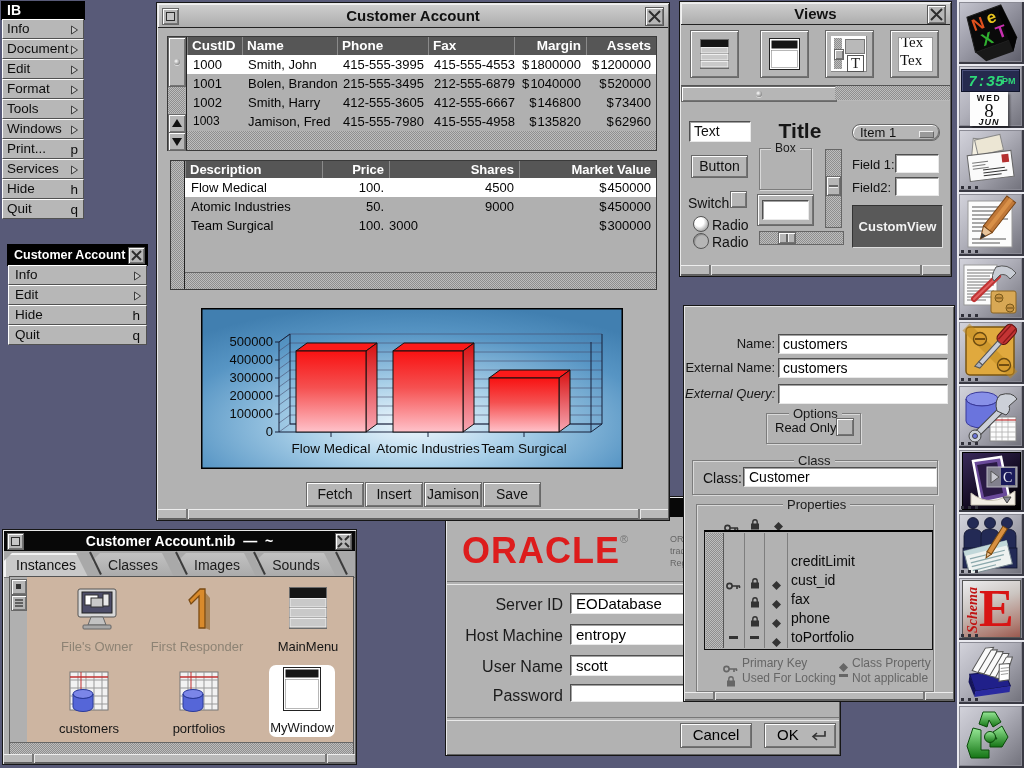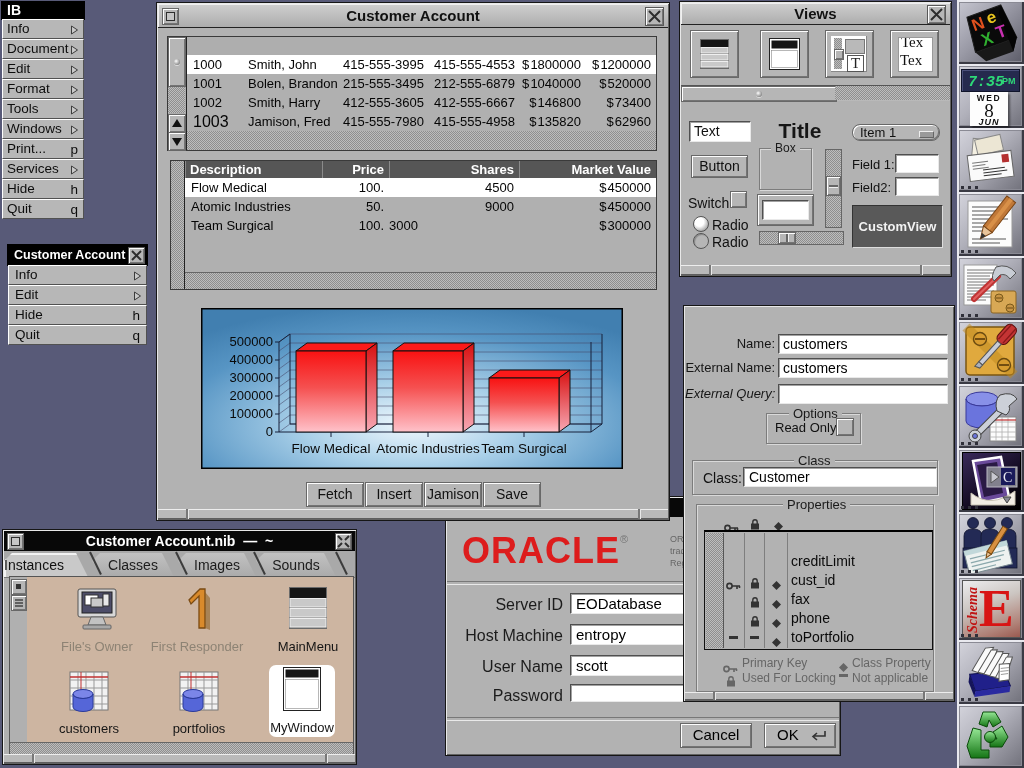--- a/index.html
+++ b/index.html
@@ -80,20 +80,28 @@
         <div class="btn ab" style="left:0;top:0;width:16px;height:48px;">
           <div class="dimple" style="position:absolute;left:5px;top:21px;"></div>
         </div>
         <div class="btn ab" style="left:0;top:77px;width:16px;height:17px;"><svg width="16" height="17">
             <path d="M8 4 L13 12 L3 12 Z" fill="#111"></path>
           </svg></div>
         <div class="btn ab" style="left:0;top:95px;width:16px;height:17px;"><svg width="16" height="17">
             <path d="M8 13 L13 5 L3 5 Z" fill="#111"></path>
           </svg></div>
       </div>
+<div class="ab" style="left:19px;top:0;width:469px;height:18px;">
+<div class="hdrcell" style="left:0px;width:55px;font-size:13.5px;line-height:18px;text-align:left;padding-left:5px;box-sizing:border-box;white-space:nowrap;">CustID</div>
+<div class="hdrcell" style="left:55px;width:95px;font-size:13.5px;line-height:18px;text-align:left;padding-left:5px;box-sizing:border-box;white-space:nowrap;">Name</div>
+<div class="hdrcell" style="left:150px;width:91px;font-size:13.5px;line-height:18px;text-align:left;padding-left:5px;box-sizing:border-box;white-space:nowrap;">Phone</div>
+<div class="hdrcell" style="left:241px;width:86px;font-size:13.5px;line-height:18px;text-align:left;padding-left:5px;box-sizing:border-box;white-space:nowrap;">Fax</div>
+<div class="hdrcell" style="left:327px;width:72px;font-size:13.5px;line-height:18px;text-align:right;padding-right:5px;box-sizing:border-box;white-space:nowrap;">Margin</div>
+<div class="hdrcell" style="left:399px;width:70px;font-size:13.5px;line-height:18px;text-align:right;padding-right:5px;box-sizing:border-box;white-space:nowrap;">Assets</div>
+</div>
 <div class="ab" style="left:19px;top:18px;width:469px;height:19px;background:#ffffff;">
 <div class="ab" style="left:0px;width:55px;height:19px;font-size:13px;line-height:19px;text-align:left;padding-left:6px;box-sizing:border-box;color:#050505;white-space:nowrap;">1000</div>
 <div class="ab" style="left:55px;width:95px;height:19px;font-size:13px;line-height:19px;text-align:left;padding-left:6px;box-sizing:border-box;color:#050505;white-space:nowrap;">Smith, John</div>
 <div class="ab" style="left:150px;width:91px;height:19px;font-size:13px;line-height:19px;text-align:left;padding-left:6px;box-sizing:border-box;color:#050505;white-space:nowrap;">415-555-3995</div>
 <div class="ab" style="left:241px;width:86px;height:19px;font-size:13px;line-height:19px;text-align:left;padding-left:6px;box-sizing:border-box;color:#050505;white-space:nowrap;">415-555-4553</div>
 <div class="ab" style="left:327px;width:72px;height:19px;font-size:13px;line-height:19px;text-align:right;padding-right:5px;box-sizing:border-box;color:#050505;white-space:nowrap;">$ 1800000</div>
 <div class="ab" style="left:399px;width:70px;height:19px;font-size:13px;line-height:19px;text-align:right;padding-right:5px;box-sizing:border-box;color:#050505;white-space:nowrap;">$ 1200000</div>
 </div>
 <div class="ab" style="left:19px;top:37px;width:469px;height:19px;background:#b0b0b0;">
 <div class="ab" style="left:0px;width:55px;height:19px;font-size:13px;line-height:19px;text-align:left;padding-left:6px;box-sizing:border-box;color:#050505;white-space:nowrap;">1001</div>
@@ -105,21 +113,21 @@
 </div>
 <div class="ab" style="left:19px;top:56px;width:469px;height:19px;background:#b0b0b0;">
 <div class="ab" style="left:0px;width:55px;height:19px;font-size:13px;line-height:19px;text-align:left;padding-left:6px;box-sizing:border-box;color:#050505;white-space:nowrap;">1002</div>
 <div class="ab" style="left:55px;width:95px;height:19px;font-size:13px;line-height:19px;text-align:left;padding-left:6px;box-sizing:border-box;color:#050505;white-space:nowrap;">Smith, Harry</div>
 <div class="ab" style="left:150px;width:91px;height:19px;font-size:13px;line-height:19px;text-align:left;padding-left:6px;box-sizing:border-box;color:#050505;white-space:nowrap;">412-555-3605</div>
 <div class="ab" style="left:241px;width:86px;height:19px;font-size:13px;line-height:19px;text-align:left;padding-left:6px;box-sizing:border-box;color:#050505;white-space:nowrap;">412-555-6667</div>
 <div class="ab" style="left:327px;width:72px;height:19px;font-size:13px;line-height:19px;text-align:right;padding-right:5px;box-sizing:border-box;color:#050505;white-space:nowrap;">$ 146800</div>
 <div class="ab" style="left:399px;width:70px;height:19px;font-size:13px;line-height:19px;text-align:right;padding-right:5px;box-sizing:border-box;color:#050505;white-space:nowrap;">$ 73400</div>
 </div>
 <div class="ab" style="left:19px;top:75px;width:469px;height:19px;background:#b0b0b0;">
-<div class="ab" style="left:0px;width:55px;height:19px;font-size:16px;line-height:19px;text-align:left;padding-left:6px;box-sizing:border-box;color:#050505;white-space:nowrap;">1003</div>
+<div class="ab" style="left:0px;width:55px;height:19px;font-size:12px;line-height:19px;text-align:left;padding-left:6px;box-sizing:border-box;color:#050505;white-space:nowrap;">1003</div>
 <div class="ab" style="left:55px;width:95px;height:19px;font-size:13px;line-height:19px;text-align:left;padding-left:6px;box-sizing:border-box;color:#050505;white-space:nowrap;">Jamison, Fred</div>
 <div class="ab" style="left:150px;width:91px;height:19px;font-size:13px;line-height:19px;text-align:left;padding-left:6px;box-sizing:border-box;color:#050505;white-space:nowrap;">415-555-7980</div>
 <div class="ab" style="left:241px;width:86px;height:19px;font-size:13px;line-height:19px;text-align:left;padding-left:6px;box-sizing:border-box;color:#050505;white-space:nowrap;">415-555-4958</div>
 <div class="ab" style="left:327px;width:72px;height:19px;font-size:13px;line-height:19px;text-align:right;padding-right:5px;box-sizing:border-box;color:#050505;white-space:nowrap;">$ 135820</div>
 <div class="ab" style="left:399px;width:70px;height:19px;font-size:13px;line-height:19px;text-align:right;padding-right:5px;box-sizing:border-box;color:#050505;white-space:nowrap;">$ 62960</div>
 </div>
 <div class="chk ab" style="left:19px;top:94px;width:469px;height:19px;"></div>
 </div>
 <div class="ab" style="left:14px;top:158px;width:485px;height:128px;background:#b0b0b0;box-shadow:0 0 0 1px #3a3a3a;">
 <div class="chk ab" style="left:0;top:0;width:14px;height:128px;border-right:1px solid #222;box-sizing:border-box;"></div>
@@ -241,21 +249,21 @@
       </svg>
     </div>
 </div>
 <div class="ab win" style="left:3px;top:530px;width:353px;height:234px;background:#b0b0b0;z-index:4;">
 <div class="ab blacktitle" style="left:1px;top:1px;right:1px;height:20px;font-size:14px;line-height:20px;">Customer Account.nib &nbsp;— &nbsp;~<div class="btn ab" style="left:3px;top:2px;width:15px;height:15px;">
         <div style="position:absolute;left:3px;top:3px;width:7px;height:7px;border:1px solid #2e2e2e;background:#c6c6c6;"></div>
       </div><div class="xbtn ab" style="right:3px;top:2px;width:15px;height:15px;"><svg width="15" height="15">
           <path d="M2 2 L6 6 M9 9 L13 13 M13 2 L9 6 M6 9 L2 13" stroke="#2e2e2e" stroke-width="2"></path>
         </svg></div></div>
 <div class="ab" style="left:1px;top:21px;right:1px;height:26px;background:#a9a9a9;border-bottom:1px solid #777;">
-      <div class="ab" style="left:0px;top:2px;width:84px;height:24px;background:#c9c9c9;clip-path:polygon(0 100%,0 8px,8px 0,calc(100% - 12px) 0,100% 100%);box-shadow:inset 0 2px 0 #f2f2f2,inset 2px 0 0 #f2f2f2;font-size:14px;line-height:25px;color:#111;">Instances</div>
+      <div class="ab" style="left:0px;top:2px;width:84px;height:24px;background:#c9c9c9;clip-path:polygon(0 100%,0 8px,8px 0,calc(100% - 12px) 0,100% 100%);box-shadow:inset 0 2px 0 #f2f2f2,inset 2px 0 0 #f2f2f2;font-size:14px;line-height:25px;text-align:center;color:#111;">Instances</div>
       <div class="ab" style="left:88px;top:2px;width:82px;height:24px;background:linear-gradient(#c2c2c2,#aaaaaa);clip-path:polygon(0 8px,8px 0,calc(100% - 12px) 0,100% 100%,12px 100%);font-size:14px;line-height:25px;text-align:center;color:#1c1c1c;">Classes</div>
       <div class="ab" style="left:174px;top:2px;width:78px;height:24px;background:linear-gradient(#c2c2c2,#aaaaaa);clip-path:polygon(0 8px,8px 0,calc(100% - 12px) 0,100% 100%,12px 100%);font-size:14px;line-height:25px;text-align:center;color:#1c1c1c;">Images</div>
       <div class="ab" style="left:252px;top:2px;width:80px;height:24px;background:linear-gradient(#c2c2c2,#aaaaaa);clip-path:polygon(0 8px,8px 0,calc(100% - 12px) 0,100% 100%,12px 100%);font-size:14px;line-height:25px;text-align:center;color:#1c1c1c;">Sounds</div>
       <div class="ab" style="left:85px;top:1px;width:2px;height:25px;background:#3c3c3c;transform:rotate(-26deg);transform-origin:50% 0;"></div>
       <div class="ab" style="left:171px;top:1px;width:2px;height:25px;background:#3c3c3c;transform:rotate(-26deg);transform-origin:50% 0;"></div>
       <div class="ab" style="left:249px;top:1px;width:2px;height:25px;background:#3c3c3c;transform:rotate(-26deg);transform-origin:50% 0;"></div>
       <div class="ab" style="left:331px;top:1px;width:2px;height:25px;background:#3c3c3c;transform:rotate(-26deg);transform-origin:50% 0;"></div>
     </div>
 <div class="ab" style="left:7px;top:47px;width:343px;height:180px;background:#b0b0b0;box-shadow:0 0 0 1px #555;">
       <div class="ab" style="left:0;top:0;width:17px;height:165px;background:#b0b0b0;border-right:1px solid #888;">

